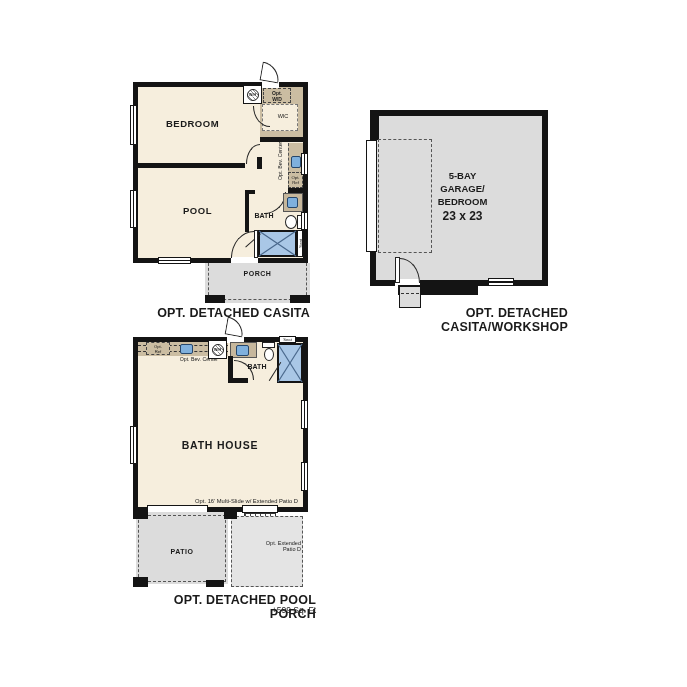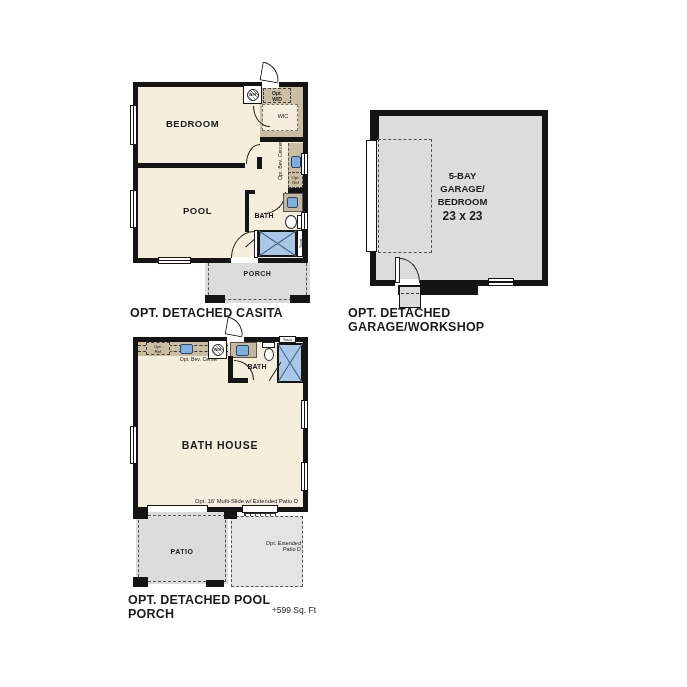--- a/index.html
+++ b/index.html
@@ -5,21 +5,21 @@
   html,body{margin:0;padding:0;background:#ffffff;}
   #canvas{position:relative;width:687px;height:687px;background:#ffffff;overflow:hidden;
           font-family:"Liberation Sans",sans-serif;color:#1a1a1a;}
   .abs{position:absolute;}
   .wall{position:absolute;background:#141414;}
   .cream{background:#f6eedd;}
   .tan{background:#cbbda2;}
   .gray{background:#dcdcdc;}
   .lbl{position:absolute;font-weight:bold;text-align:center;line-height:1.05;}
   .sm{position:absolute;font-weight:normal;text-align:right;line-height:1.1;color:#222;}
-  .cap{position:absolute;font-weight:bold;font-size:12.5px;text-align:left;letter-spacing:.2px;}
+  .cap{position:absolute;font-weight:bold;font-size:12.5px;text-align:right;letter-spacing:.2px;}
   .win{position:absolute;background:#fff;border:1px solid #141414;box-sizing:border-box;}
   .winV{background:linear-gradient(to right,#fff 44%,#141414 44%,#141414 56%,#fff 56%);}
   .winH{background:linear-gradient(to bottom,#fff 40%,#141414 40%,#141414 60%,#fff 60%);}
   .arc{position:absolute;border:1.4px solid #222;box-sizing:border-box;background:transparent;}
   .arc-tl{border-radius:100% 0 0 0;border-right:none;border-bottom:none;}
   .arc-tr{border-radius:0 100% 0 0;border-left:none;border-bottom:none;}
   .arc-bl{border-radius:0 0 0 100%;border-right:none;border-top:none;}
   .arc-br{border-radius:0 0 100% 0;border-left:none;border-top:none;}
   .wedge{position:absolute;background:#fff;border:1.3px solid #222;box-sizing:border-box;}
   .leaf{position:absolute;background:#fff;border:1px solid #222;box-sizing:border-box;}
@@ -138,21 +138,21 @@
 
     <div class="abs" style="left:395px;top:279px;width:25px;height:8px;background:#fff;"></div>
     <div class="leaf" style="left:395px;top:257px;width:5px;height:26px;"></div>
     <div class="arc arc-tr" style="left:400px;top:258px;width:20px;height:25px;"></div>
     <div class="wall" style="left:398px;top:285px;width:80px;height:10px;"></div>
     <div class="abs gray" style="left:399px;top:286px;width:22px;height:22px;border:1px solid #141414;box-sizing:border-box;">
       <div class="abs" style="left:1px;right:1px;top:6px;border-top:1px dashed #333;"></div>
     </div>
     <div class="win winH" style="left:488px;top:278px;width:26px;height:8px;"></div>
 
-    <div class="cap" style="left:348px;top:306px;width:220px;">OPT. DETACHED GARAGE/WORKSHOP</div>
+    <div class="cap" style="left:348px;top:306px;width:220px;">OPT. DETACHED CASITA/WORKSHOP</div>
   </div>
 
   <div>
     <div class="abs cream" style="left:133px;top:337px;width:165px;height:165px;border:5px solid #141414;"></div>
 
     <div class="abs tan" style="left:138px;top:342px;width:90px;height:14px;"></div>
     <div class="abs" style="left:138px;top:345px;width:90px;border-top:1px dashed #333;"></div>
     <div class="abs" style="left:138px;top:351px;width:90px;border-top:1px dashed #333;"></div>
     <div class="dash" style="left:146px;top:342px;width:24px;height:13px;display:flex;flex-direction:column;align-items:center;justify-content:center;background:#cbbda2;">
       <span style="font-size:4.2px;">Opt.</span>

